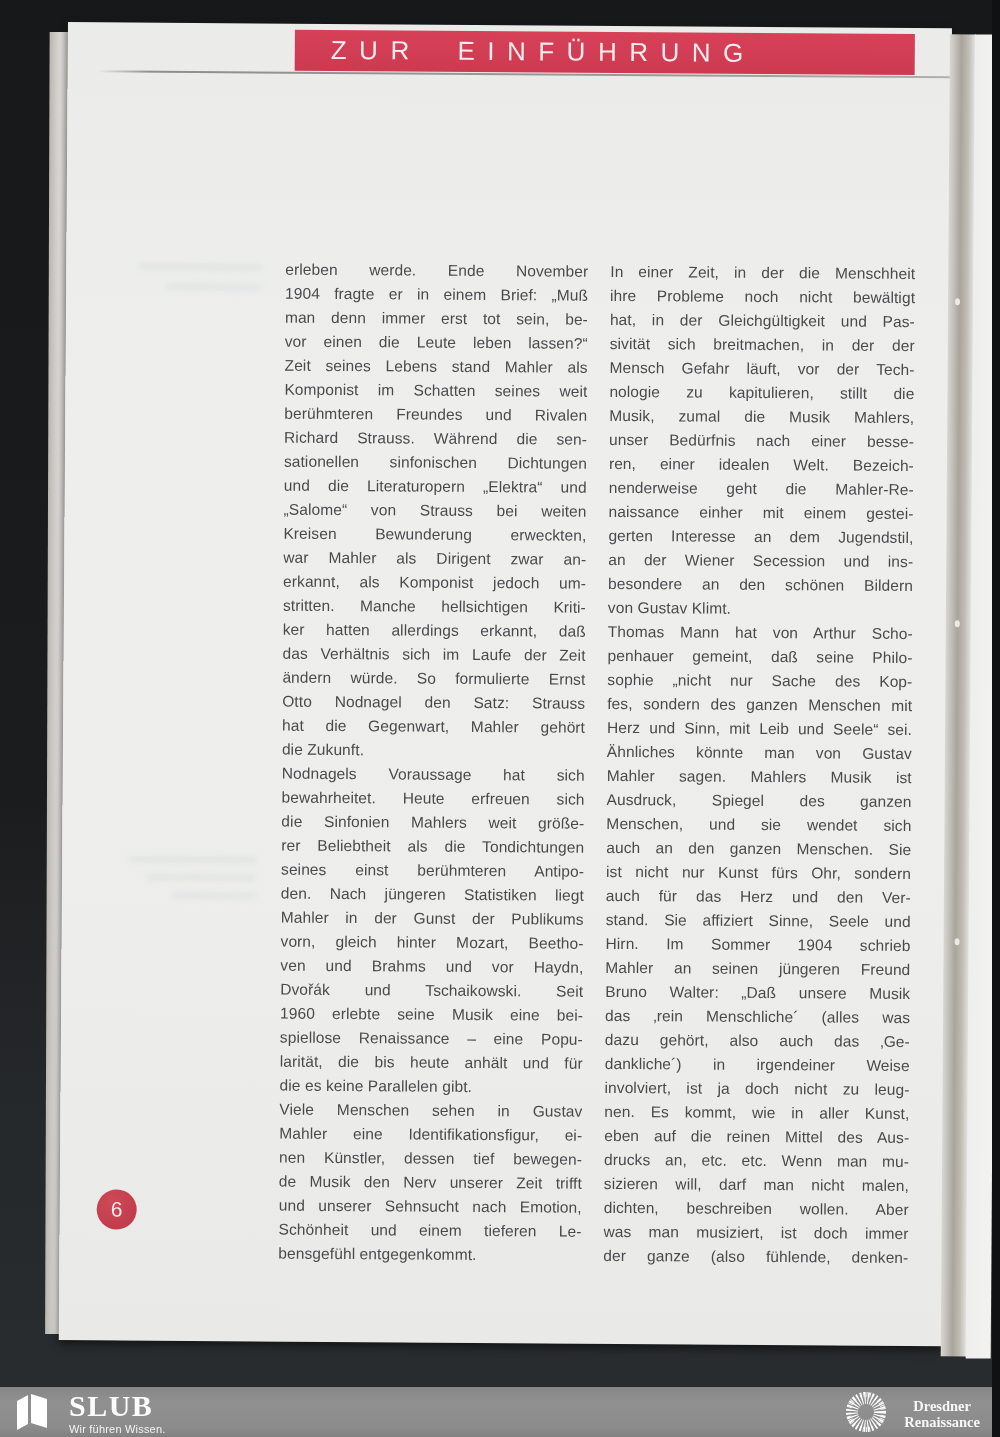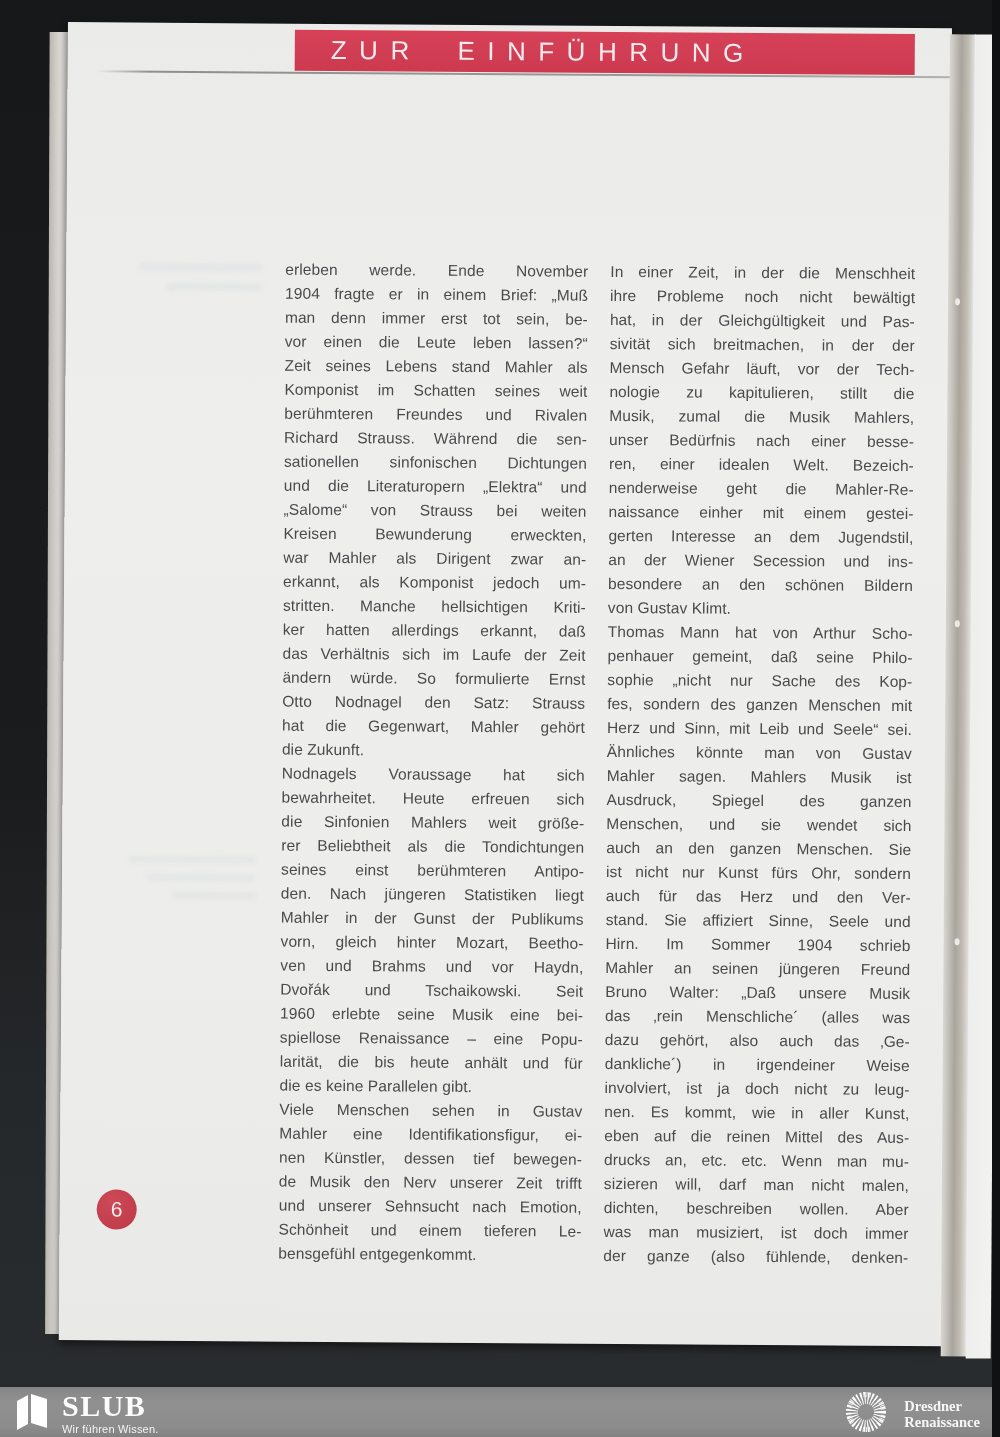--- a/index.html
+++ b/index.html
@@ -57,27 +57,27 @@
   
   .pagenum { position:absolute; left:37px; top:1167px; width:40px; height:40px; border-radius:50%;
              background:radial-gradient(circle at 38% 32%,#cf4a58,#c23d4c 70%);
              display:flex; align-items:center; justify-content:center;
              color:#f4eff0; font-size:21px; }
 
   
   .footer { position:absolute; left:0; right:0; top:1387px; height:50px;
             background:linear-gradient(180deg,#868686,#909090 30%,#8c8c8c 80%,#818181); }
   .footer-left { position:absolute; left:14px; top:4px; display:flex; align-items:flex-start; }
-  .slub-text { margin-left:12px; }
+  .slub-text { margin-left:19px; }
   .slub-name { font-family:"Liberation Serif", serif; font-weight:700; font-size:30px;
                line-height:30px; color:#fcfcfc; letter-spacing:1.5px; }
   .slub-tagline { margin-top:2px; font-size:11px; font-weight:400; color:#f4f4f4; letter-spacing:.2px; }
   .footer-right { position:absolute; right:12px; top:2px; display:flex; align-items:center; }
   .phil-text { margin-left:15px; font-family:"Liberation Serif", serif; font-weight:600;
-               font-size:14.5px; line-height:16.5px; color:#f7f7f7; }
+               font-size:14.5px; line-height:16.5px; color:#f7f7f7;text-align:center; }
 </style>
 </head>
 <body>
 
 <div class="stage">
 
   <div class="book">
     <div class="edge-left"></div>
 
     <div class="page">

